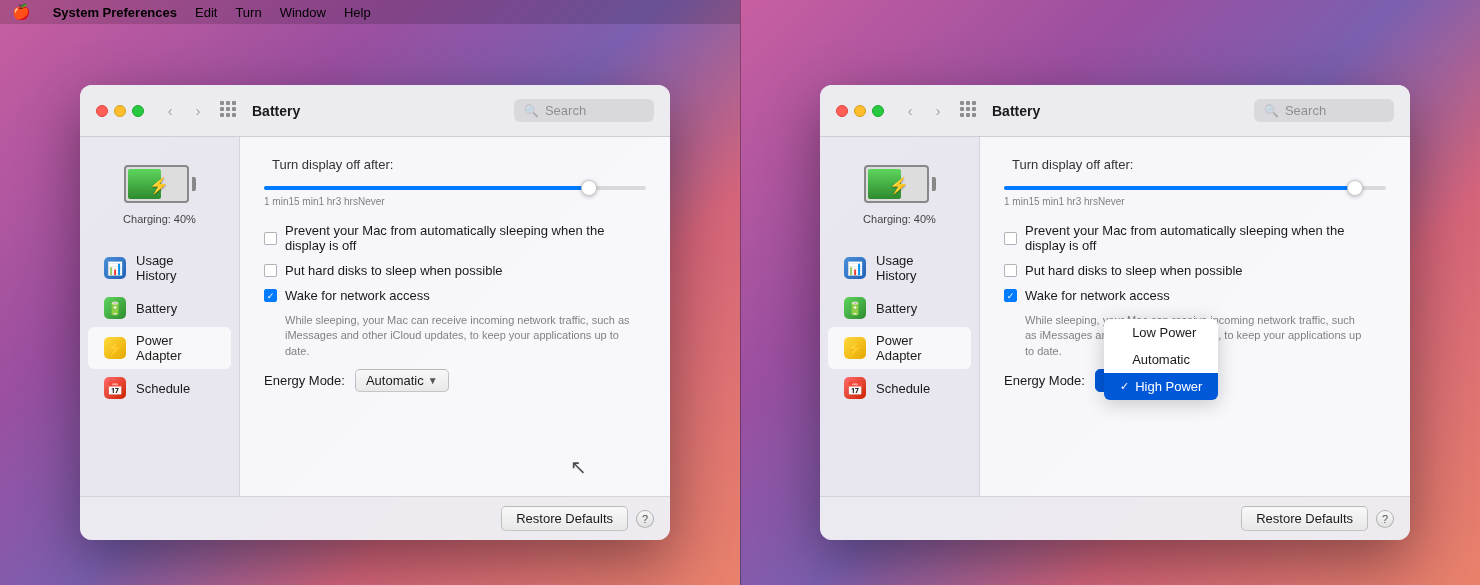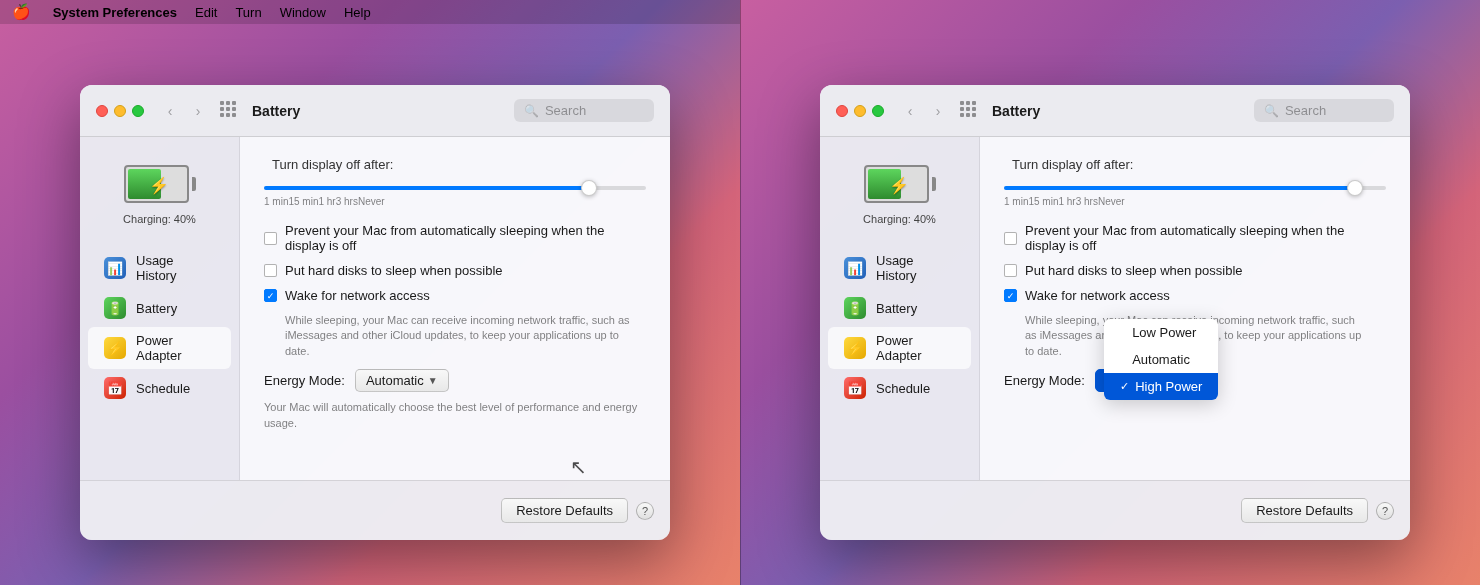--- a/index.html
+++ b/index.html
@@ -381,21 +381,21 @@
 
     .energy-desc {
       font-size: 11px;
       color: rgba(0,0,0,0.5);
       line-height: 1.4;
       margin-top: 4px;
     }
 
     
     .window-footer {
-      height: 60px;
+      height: 44px;
       border-top: 1px solid rgba(0,0,0,0.1);
       display: flex;
       align-items: center;
       justify-content: flex-end;
       padding: 0 16px;
       gap: 8px;
       background: rgba(235, 235, 240, 0.6);
       flex-shrink: 0;
     }
 
@@ -567,21 +567,20 @@
           </div>
           <div class="checkbox-desc">While sleeping, your Mac can receive incoming network traffic, such as iMessages and other iCloud updates, to keep your applications up to date.</div>
 
           <div class="energy-mode-row">
             <span class="energy-label">Energy Mode:</span>
             <div class="select-btn">
               <span>Automatic</span>
               <span class="select-arrow">▼</span>
             </div>
           </div>
-          <div class="energy-desc">Your Mac will automatically choose the best level of performance and energy usage.</div>
 
           <div class="cursor-arrow" style="position:absolute; left: 490px; top: 370px;">↖</div>
         </div>
       </div>
 
       <div class="window-footer">
         <button class="restore-btn">Restore Defaults</button>
         <div class="help-btn">?</div>
       </div>
     </div>

